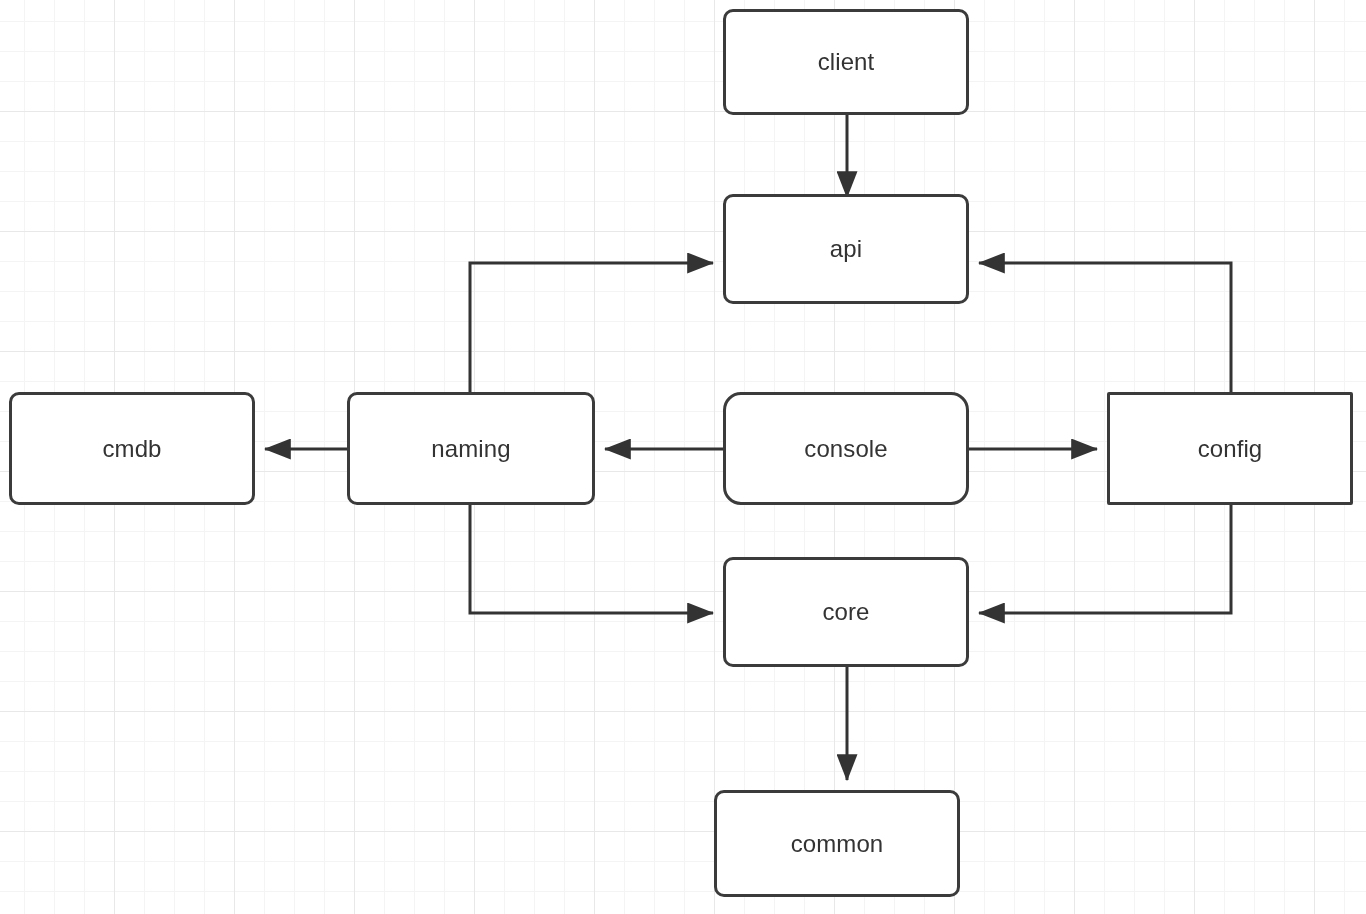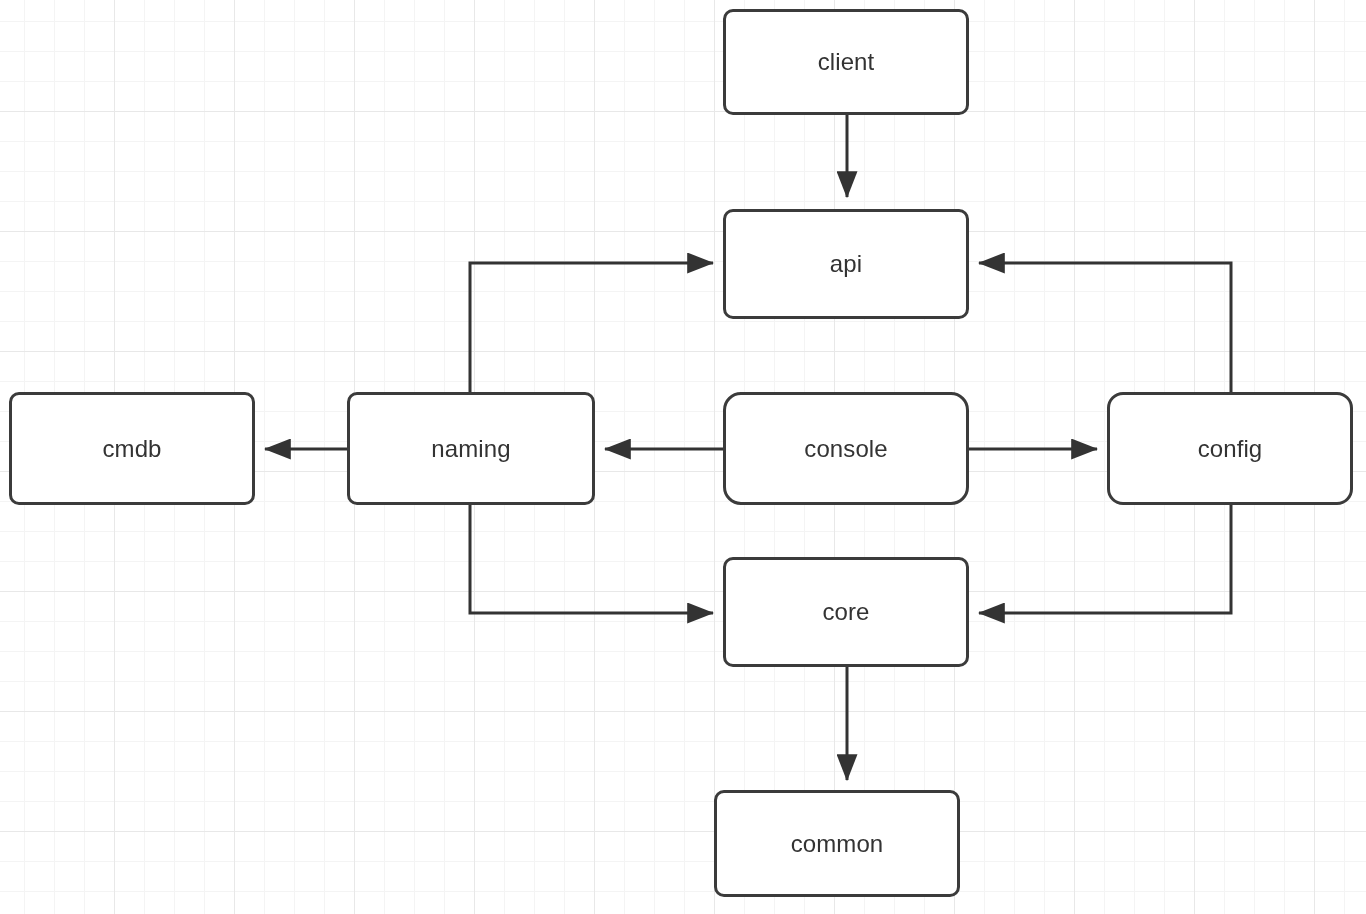--- a/index.html
+++ b/index.html
@@ -88,37 +88,37 @@
 
     <path d="M 1231,505 L 1231,613 L 979,613" fill="none" stroke="#333333" stroke-width="3" stroke-linejoin="miter" marker-end="url(#arrowhead)"></path>
 
     <path d="M 847,667 L 847,780" fill="none" stroke="#333333" stroke-width="3" marker-end="url(#arrowhead)"></path>
   </svg>
 
   <div class="node" id="node-client" style="left: 723px; top: 9px; width: 246px; height: 106px; background: rgb(255, 255, 255); border-color: rgb(59, 59, 59); border-width: 3px; border-radius: 10px;">
     <span class="node-label" style="color: rgb(51, 51, 51);">client</span>
   </div>
 
-  <div class="node" id="node-api" style="left: 723px; top: 209px; width: 246px; height: 110px; background: rgb(255, 255, 255); border-color: rgb(59, 59, 59); border-width: 3px; border-radius: 10px;">
+  <div class="node" id="node-api" style="left: 723px; top: 194px; width: 246px; height: 110px; background: rgb(255, 255, 255); border-color: rgb(59, 59, 59); border-width: 3px; border-radius: 10px;">
     <span class="node-label" style="color: rgb(51, 51, 51);">api</span>
   </div>
 
   <div class="node" id="node-cmdb" style="left: 9px; top: 392px; width: 246px; height: 113px; background: rgb(255, 255, 255); border-color: rgb(59, 59, 59); border-width: 3px; border-radius: 10px;">
     <span class="node-label" style="color: rgb(51, 51, 51);">cmdb</span>
   </div>
 
   <div class="node" id="node-naming" style="left: 347px; top: 392px; width: 248px; height: 113px; background: rgb(255, 255, 255); border-color: rgb(59, 59, 59); border-width: 3px; border-radius: 10px; text-align: center;">
     <span class="node-label" style="color: rgb(51, 51, 51);">naming</span>
   </div>
 
   <div class="node" id="node-console" style="left: 723px; top: 392px; width: 246px; height: 113px; background: rgb(255, 255, 255); border-color: rgb(59, 59, 59); border-width: 3px; border-radius: 18px;">
     <span class="node-label" style="color: rgb(51, 51, 51);">console</span>
   </div>
 
-  <div class="node" id="node-config" style="left: 1107px; top: 392px; width: 246px; height: 113px; background: rgb(255, 255, 255); border-color: rgb(59, 59, 59); border-width: 3px; border-radius: 16px;">
+  <div class="node" id="node-config" style="left: 1107px; top: 392px; width: 246px; height: 113px; background: rgb(255, 255, 255); border-color: rgb(59, 59, 59); border-width: 3px; border-radius: 2px;">
     <span class="node-label" style="color: rgb(51, 51, 51);">config</span>
   </div>
 
   <div class="node" id="node-core" style="left: 723px; top: 557px; width: 246px; height: 110px; background: rgb(255, 255, 255); border-color: rgb(59, 59, 59); border-width: 3px; border-radius: 10px;">
     <span class="node-label" style="color: rgb(51, 51, 51); text-align: center;">core</span>
   </div>
 
   <div class="node" id="node-common" style="left: 714px; top: 790px; width: 246px; height: 107px; background: rgb(255, 255, 255); border-color: rgb(59, 59, 59); border-width: 3px; border-radius: 10px;">
     <span class="node-label" style="color: rgb(51, 51, 51);">common</span>
   </div>

